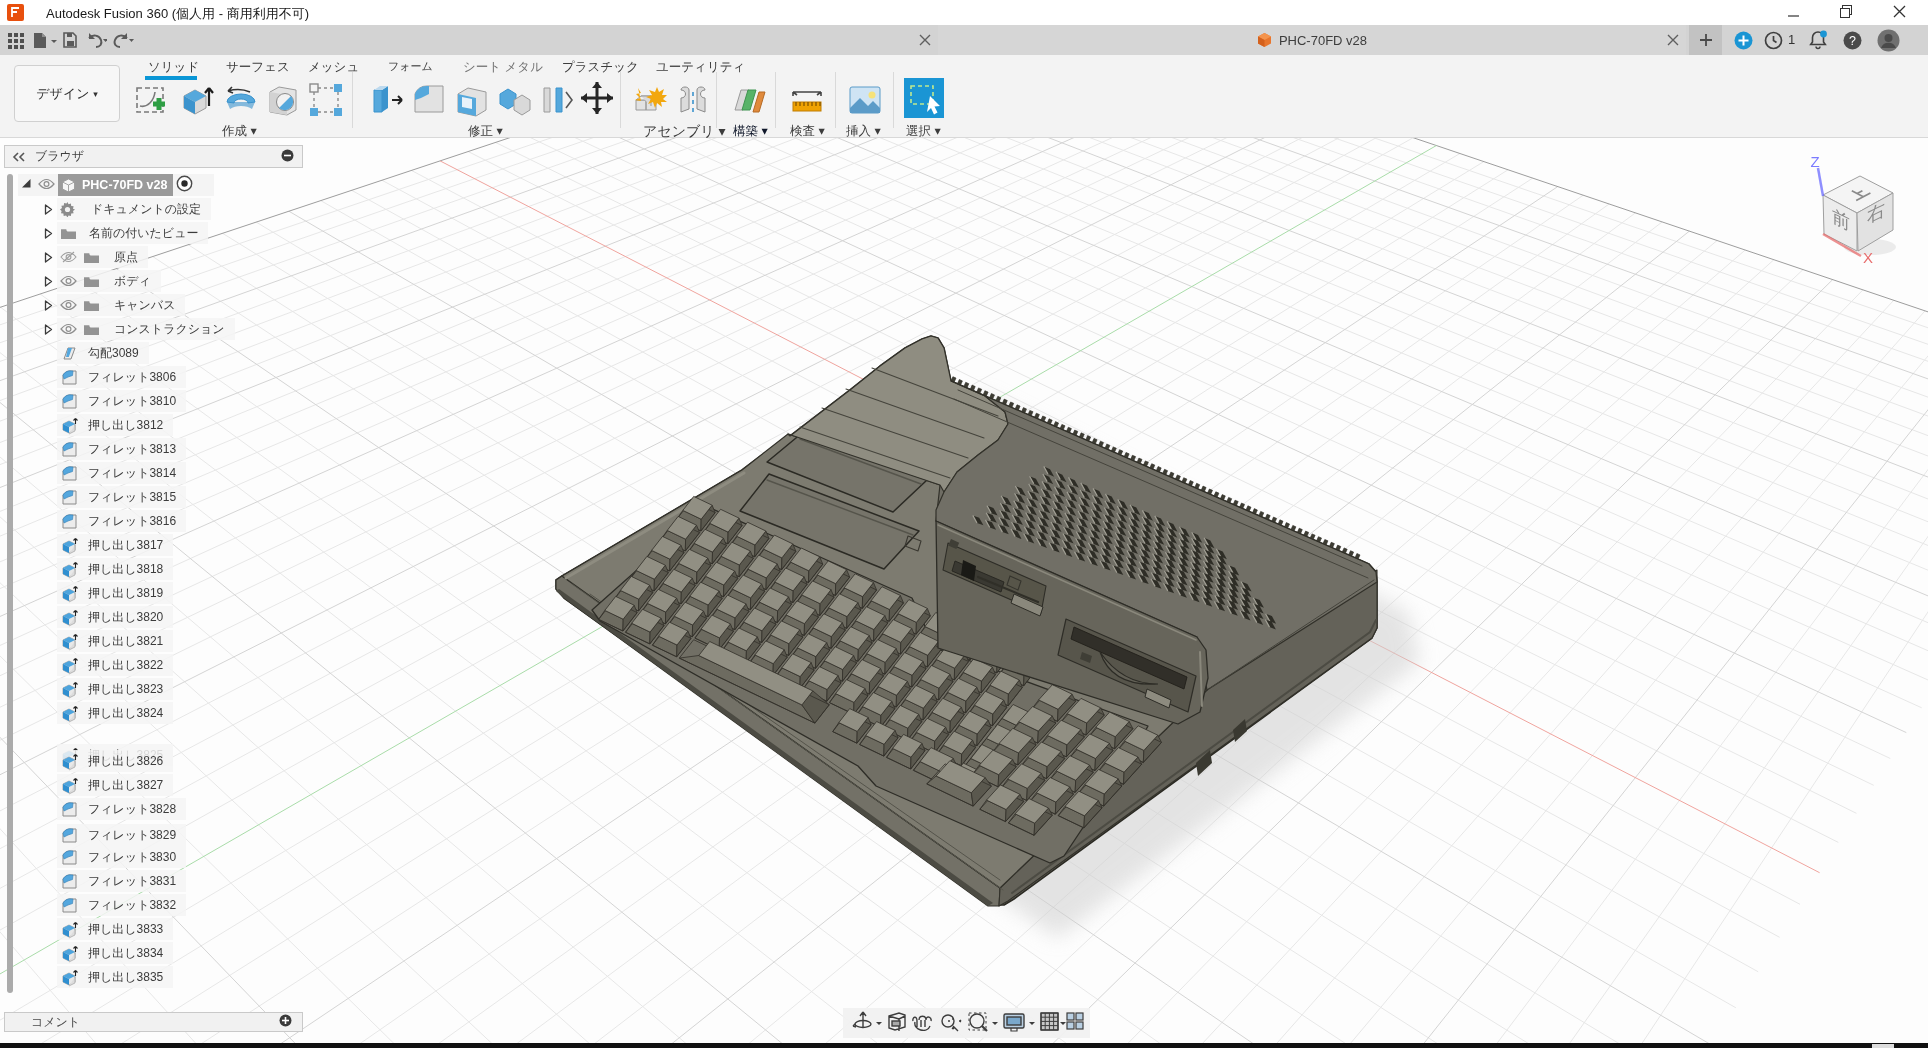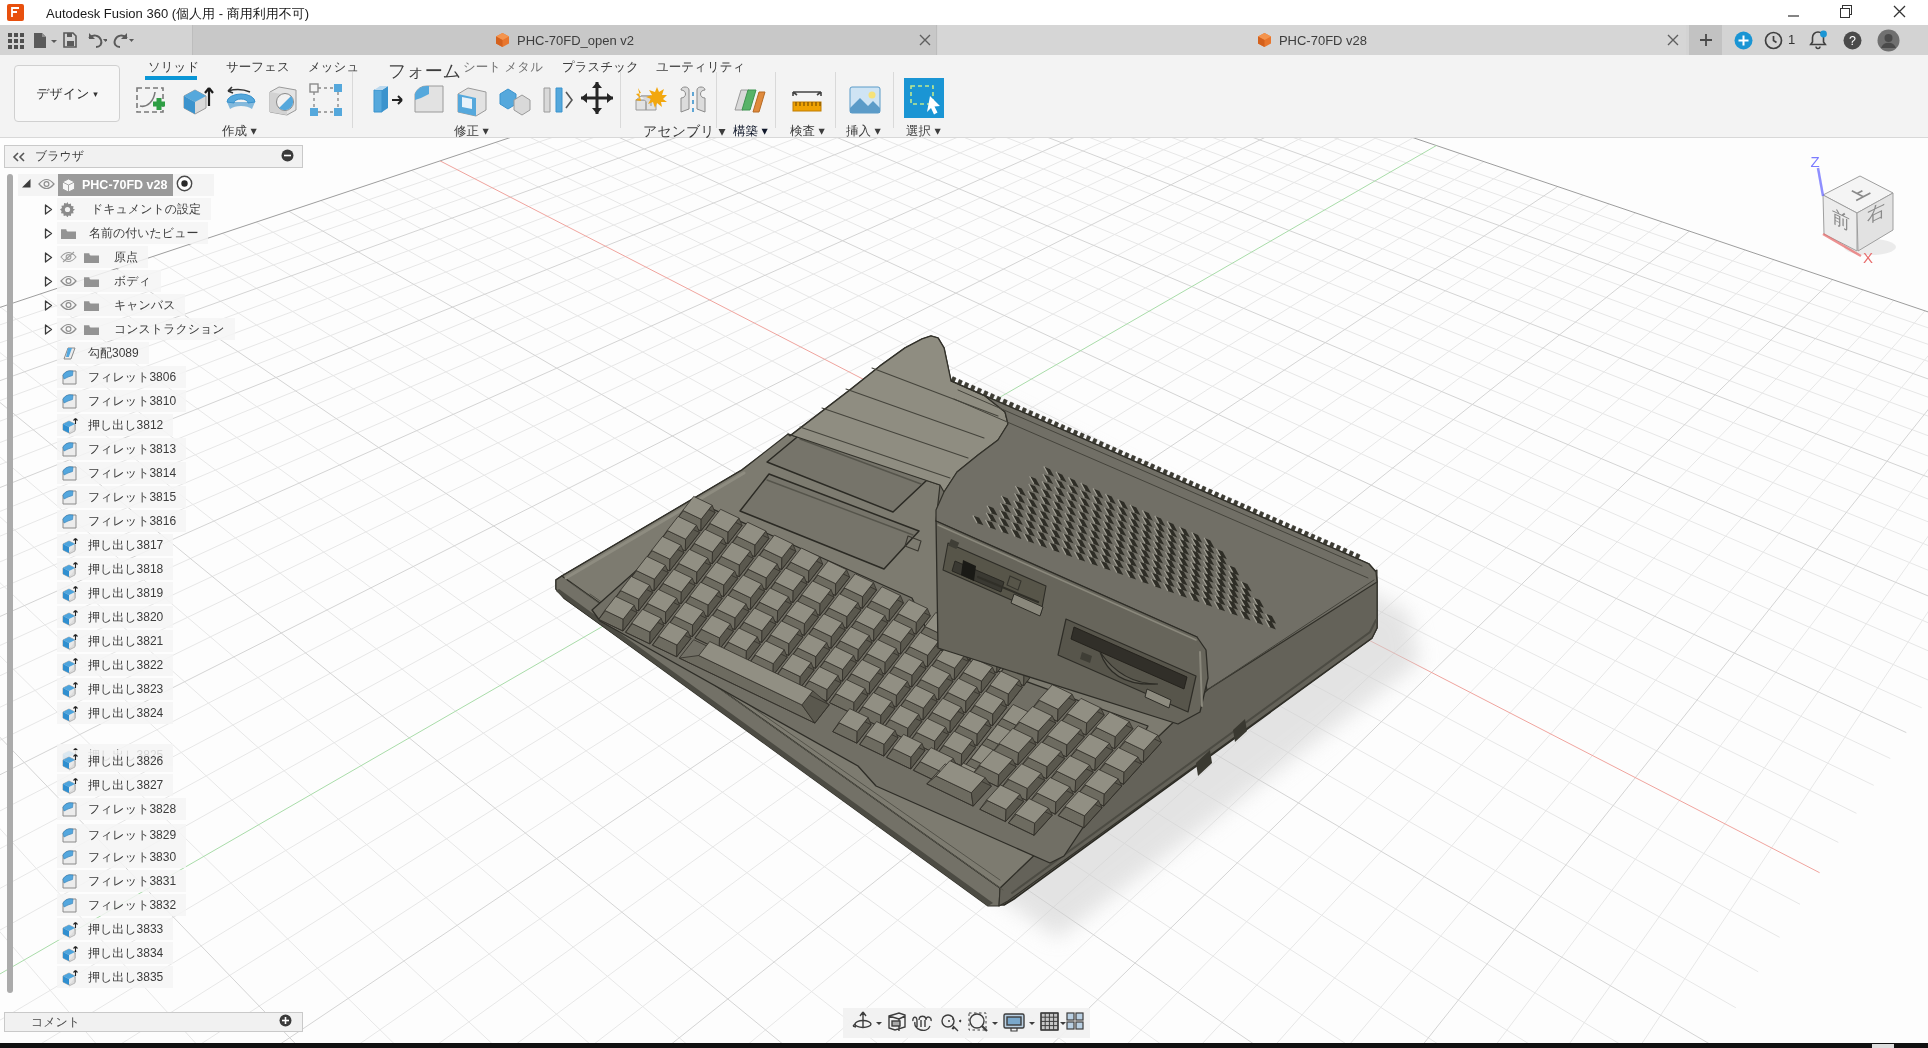--- a/index.html
+++ b/index.html
@@ -977,28 +977,20 @@
  <svg class="abs" style="left:85px;top:8px" width="22" height="15">
       <path d="M4 5C8 1 14 2 16 7c1.5 4-1 7-5 7" fill="none" stroke="#5a5a5a" stroke-width="2"></path>
       <path d="M4 0v6h6z" fill="#5a5a5a"></path>
       <path d="M18 6l2.5 3 2.5-3z" fill="#5a5a5a"></path>
     </svg>
  <svg class="abs" style="left:113px;top:8px" width="22" height="15">
       <path d="M14 5C10 1 4 2 2 7c-1.5 4 1 7 5 7" fill="none" stroke="#5a5a5a" stroke-width="2"></path>
       <path d="M14 0v6h-6z" fill="#5a5a5a"></path>
       <path d="M16 6l2.5 3 2.5-3z" fill="#5a5a5a"></path>
     </svg>
- <div class="abs" style="left:192px;top:0;width:745px;height:30px;background:#c8c8c8;border-left:1px solid #bdbdbd;border-right:1px solid #bdbdbd;display:flex;align-items:center;justify-content:center">
-   <svg width="15" height="16" viewBox="0 0 15 16">
-        <path d="M7.5 1L14 4.5v7L7.5 15 1 11.5v-7z" fill="#e8762d"></path>
-        <path d="M1 4.5l6.5 3.5L14 4.5 7.5 1z" fill="#f4944d"></path>
-        <path d="M7.5 8v7L1 11.5v-7z" fill="#d4611d"></path>
-      </svg>
-      <span style="font-size:13px;color:#3d3d3d;margin-left:7px">PHC-70FD_open v2</span>
- </div>
  <svg class="abs" style="left:919px;top:9px" width="12" height="12">
       <path d="M1 1l10 10M11 1L1 11" stroke="#5f5f5f" stroke-width="1.4"></path>
     </svg>
  <div class="abs" style="left:938px;top:0;width:748px;height:30px;background:#d6d6d6;display:flex;align-items:center;justify-content:center">
    <svg width="15" height="16" viewBox="0 0 15 16">
         <path d="M7.5 1L14 4.5v7L7.5 15 1 11.5v-7z" fill="#e8762d"></path>
         <path d="M1 4.5l6.5 3.5L14 4.5 7.5 1z" fill="#f4944d"></path>
         <path d="M7.5 8v7L1 11.5v-7z" fill="#d4611d"></path>
       </svg>
       <span style="font-size:13px;color:#3d3d3d;margin-left:7px">PHC-70FD v28</span>
@@ -1034,21 +1026,21 @@
       <circle cx="11.5" cy="9" r="4" fill="#4a4a4a"></circle>
       <path d="M4 19a8 8 0 0115 0" fill="#4a4a4a"></path>
     </svg>
 </div>
 
 <div class="abs" style="left:0;top:55px;width:1928px;height:83px;background:#f3f3f3;border-bottom:1px solid #d8d8d8">
  <div class="abs" style="left:14px;top:10px;width:106px;height:57px;background:#f7f7f7;border:1px solid #d0d0d0;border-radius:4px;display:flex;align-items:center;justify-content:center;font-size:13px;color:#333">デザイン&nbsp;<span style="font-size:9px">▾</span></div>
  <span class="abs" style="left:148px;top:4px;font-size:12.5px;color:#3c3c3c">ソリッド</span>
     <span class="abs" style="left:226px;top:4px;font-size:12.5px;color:#3c3c3c">サーフェス</span>
     <span class="abs" style="left:308px;top:4px;font-size:12.5px;color:#3c3c3c">メッシュ</span>
-    <span class="abs" style="left:388px;top:4px;font-size:18px;color:#3c3c3c">フォーム</span>
+    <span class="abs" style="left:388px;top:4px;font-size:11px;color:#3c3c3c">フォーム</span>
     <span class="abs" style="left:463px;top:4px;font-size:12.5px;color:#737373">シート メタル</span>
     <span class="abs" style="left:562px;top:4px;font-size:12.5px;color:#3c3c3c">プラスチック</span>
     <span class="abs" style="left:656px;top:4px;font-size:12.5px;color:#3c3c3c">ユーティリティ</span>
  <div class="abs" style="left:145px;top:21px;width:52px;height:3.5px;background:#0a96d6"></div>
 </div>
 <svg class="abs" style="left:131px;top:80px" width="40" height="40" viewBox="0 0 40 40">
     <path d="M6 8h26v24H6z" fill="none" stroke="#7a7a7a" stroke-width="1.6" stroke-dasharray="5 3"></path>
     <path d="M9 26c8 2 14-6 15-14" fill="none" stroke="#7a7a7a" stroke-width="1.6"></path>
     <path d="M22 24h12M28 18v12" stroke="#2e9e44" stroke-width="5"></path>
   </svg>
@@ -1136,21 +1128,21 @@
     <rect x="7" y="8" width="22" height="18" fill="none" stroke="#bfe98f" stroke-width="1.6" stroke-dasharray="4 3"></rect>
     <path d="M26 18l10 10-5.5 0.5 3 6-3.5 2-3-6.5L23 34z" fill="#fff"></path>
   </svg>
 <div class="abs" style="left:352px;top:72px;width:1px;height:56px;background:#d9d9d9"></div>
 <div class="abs" style="left:620px;top:72px;width:1px;height:56px;background:#d9d9d9"></div>
 <div class="abs" style="left:716px;top:72px;width:1px;height:56px;background:#d9d9d9"></div>
 <div class="abs" style="left:775px;top:72px;width:1px;height:56px;background:#d9d9d9"></div>
 <div class="abs" style="left:835px;top:72px;width:1px;height:56px;background:#d9d9d9"></div>
 <div class="abs" style="left:893px;top:72px;width:1px;height:56px;background:#d9d9d9"></div>
 <span class="abs" style="left:222px;top:123px;font-size:12.5px;color:#3c3c3c">作成 ▾</span>
-<span class="abs" style="left:454px;top:123px;font-size:12.5px;color:#3c3c3c">修正 ▾</span>
+<span class="abs" style="left:468px;top:123px;font-size:12.5px;color:#3c3c3c">修正 ▾</span>
 <span class="abs" style="left:643px;top:123px;font-size:14px;color:#3c3c3c">アセンブリ ▾</span>
 <span class="abs" style="left:733px;top:123px;font-size:12.5px;color:#0f172a">構築 ▾</span>
 <span class="abs" style="left:790px;top:123px;font-size:12.5px;color:#3c3c3c">検査 ▾</span>
 <span class="abs" style="left:846px;top:123px;font-size:12.5px;color:#3c3c3c">挿入 ▾</span>
 <span class="abs" style="left:906px;top:123px;font-size:12.5px;color:#3c3c3c">選択 ▾</span>
 
 <div class="abs" style="left:4px;top:145px;width:299px;height:23px;background:#f1f1f1;border:1px solid #c9c9c9;display:flex;align-items:center">
  <svg width="14" height="10" viewBox="0 0 14 10" style="margin-left:7px">
       <path d="M6 1L2 5l4 4M12 1L8 5l4 4" stroke="#555" stroke-width="1.6" fill="none"></path>
     </svg>

